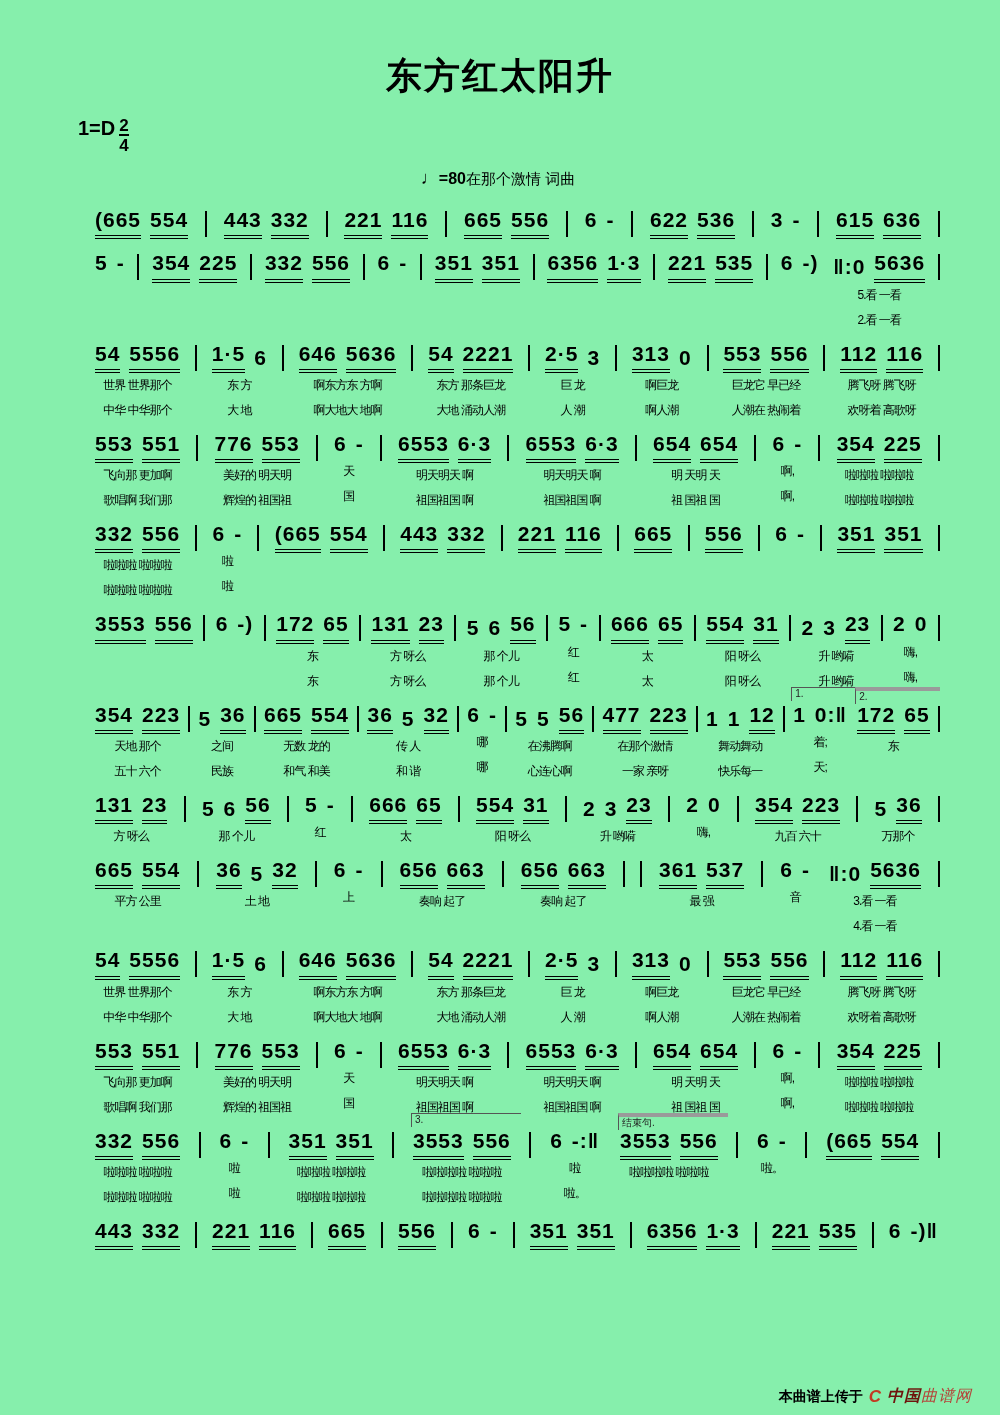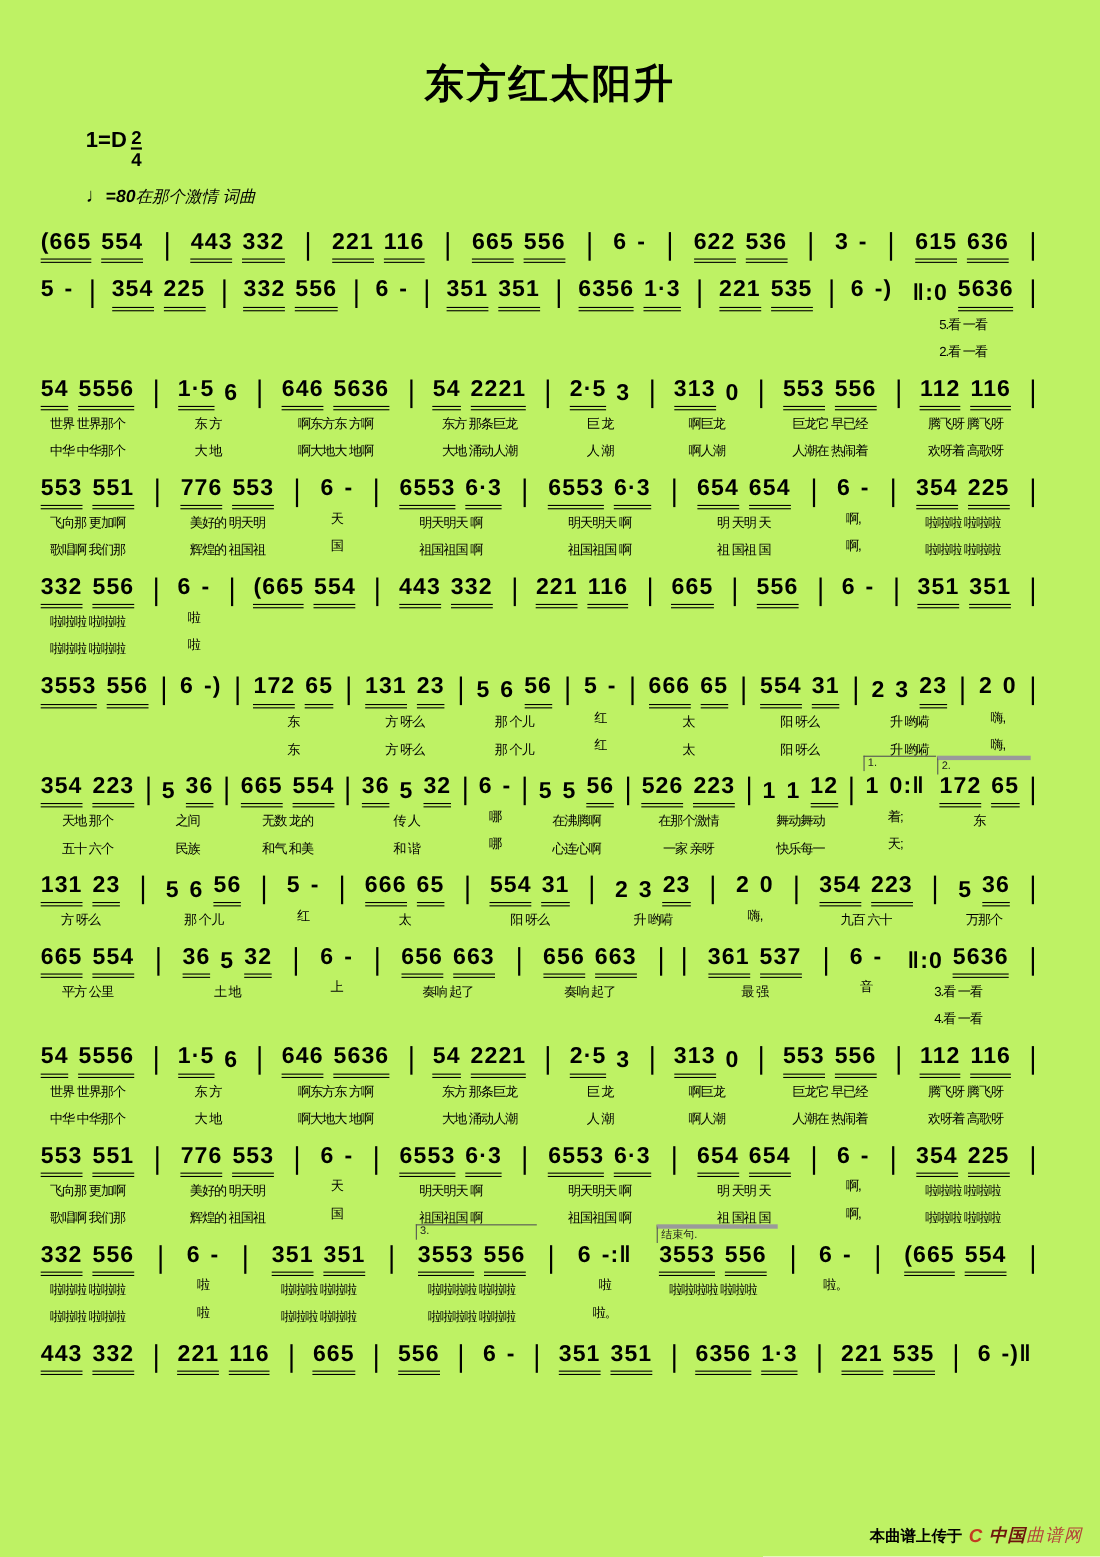--- a/index.html
+++ b/index.html
@@ -1,42 +1,42 @@
 <!DOCTYPE html>
 <html><head>
 <meta charset="utf-8">
 <style>
   html,body{margin:0;padding:0;background:#fff;}
-  .page{width:1000px;height:1415px;background:#bef264;position:relative;overflow:hidden;
+  .page{width:1000px;height:1415px;background:#86efac;position:relative;overflow:hidden;
         font-family:"Liberation Sans","DejaVu Sans",sans-serif;color:#000;}
   
   .title{margin:0;padding-top:52px;text-align:center;font-size:36px;font-weight:bold;letter-spacing:2px;}
   .meta{padding:0 78px;}
   .keysig{margin-top:16px;font-size:20px;font-weight:bold;display:flex;align-items:flex-start;gap:4px;}
   .frac{display:inline-flex;flex-direction:column;align-items:center;line-height:1;font-size:17px;font-weight:bold;}
   .frac .den{border-top:2px solid #000;padding-top:1px;}
-  .meta2{margin-top:14px;display:flex;justify-content:flex-start;align-items:flex-end;font-size:15px;font-style:italic;}
+  .meta2{margin-top:14px;display:flex;justify-content:center;align-items:flex-end;font-size:15px;}
   .tempo{font-weight:bold;font-size:16px;}
   .tempo .glyph{font-size:18px;}
   .credit{font-size:15px;padding-right:4px;}
   
-  #score{padding:18px 60px 0 35px;}
+  #score{padding:18px 60px 0 62px;margin-left:31px;}
   .system{display:flex;justify-content:space-between;align-items:flex-start;margin-bottom:11px;}
   .measure{display:flex;flex-direction:column;align-items:center;position:relative;min-width:0;flex-shrink:1;padding:0 2px;}
   .noteline{font-size:21px;font-weight:bold;white-space:nowrap;line-height:1.25;letter-spacing:1px;display:flex;align-items:flex-end;gap:9px;}
   .tok{display:inline-block;padding-bottom:2px;}
   .tok.beam{border-bottom:4px double #000;}
   .bar{width:2px;height:26px;background:#000;margin-top:4px;flex-shrink:0;}
   .lyr{font-size:12px;line-height:1.55;letter-spacing:-1px;white-space:nowrap;min-height:19px;margin-top:3px;}
   .lyr.second{margin-top:6px;}
   .volta{position:absolute;top:-15px;left:0;right:-8px;height:13px;border-left:1px solid #555;border-top:1px solid #555;
          font-size:10px;text-align:left;padding-left:3px;line-height:12px;color:#222;white-space:nowrap;}
   .volta.gray{border-top:4px solid #9a9a9a;}
   
-  .footer{position:absolute;right:16px;bottom:8px;display:flex;align-items:center;gap:6px;font-size:14px;}
+  .footer{position:absolute;right:28px;bottom:8px;display:flex;align-items:center;gap:6px;font-size:14px;}
   .footer .upload{color:#000;font-weight:bold;}
   .logo{font-weight:bold;font-size:17px;font-style:italic;}
   .sitebold{font-weight:bold;font-style:italic;font-size:16px;letter-spacing:1px;}
   .siterest{font-weight:normal;font-style:italic;font-size:16px;letter-spacing:1px;}
 </style>
 </head>
 <body>
 
 <div class="page">
   <h1 class="title">东方红太阳升</h1>
@@ -571,21 +571,21 @@
             <span class="tok">5</span>
             <span class="tok">5</span>
             <span class="tok beam">56</span>
           </div>
           <div class="lyr">在沸腾啊</div>
           <div class="lyr second">心连心啊</div>
         </div>
         <div class="bar"></div>
         <div class="measure">
           <div class="noteline">
-            <span class="tok beam">526</span>
+            <span class="tok beam">477</span>
             <span class="tok beam">223</span>
           </div>
           <div class="lyr">在那个激情</div>
           <div class="lyr second">一家 亲呀</div>
         </div>
         <div class="bar"></div>
         <div class="measure">
           <div class="noteline">
             <span class="tok">1</span>
             <span class="tok">1</span>

